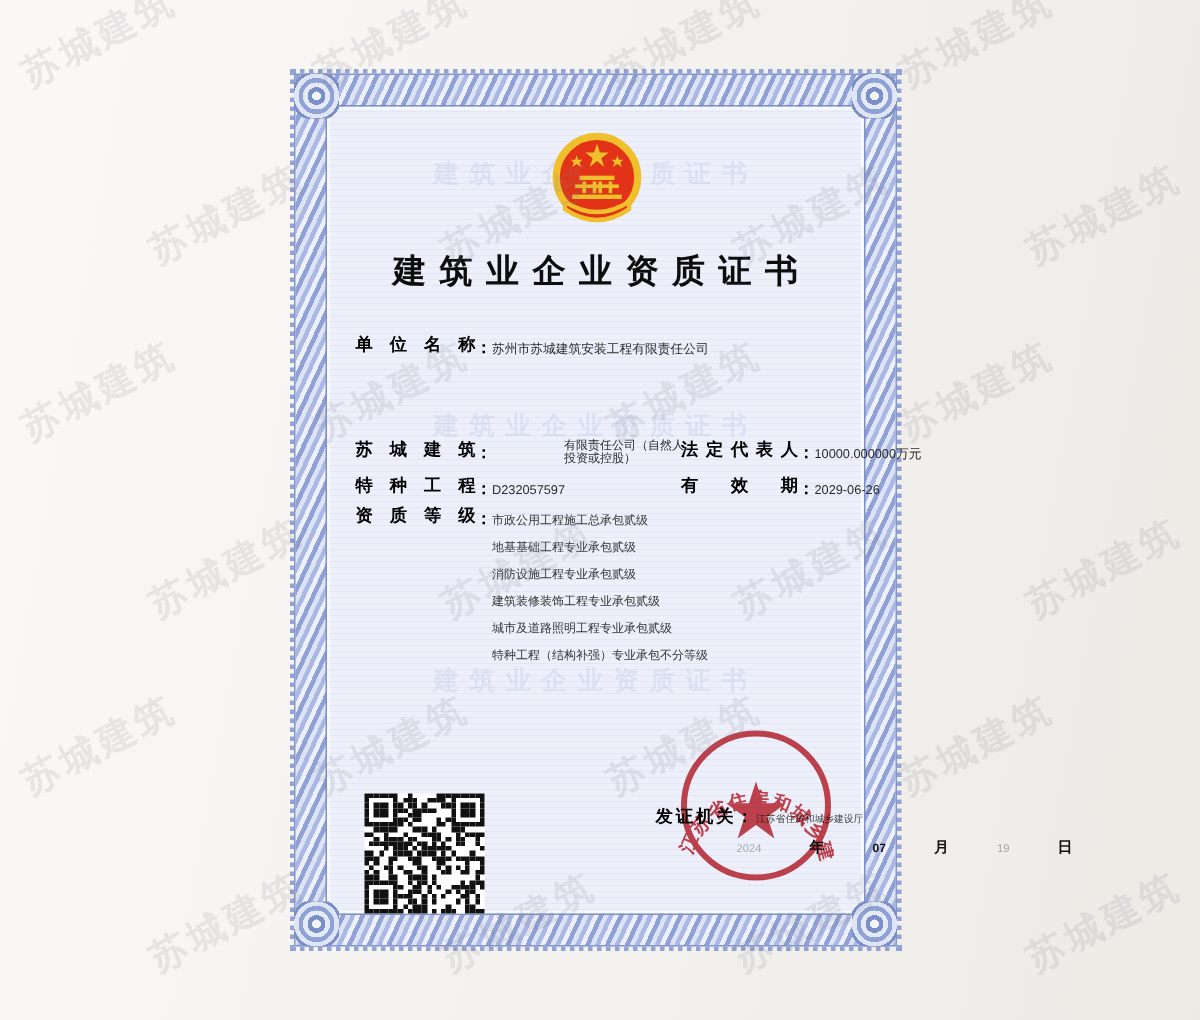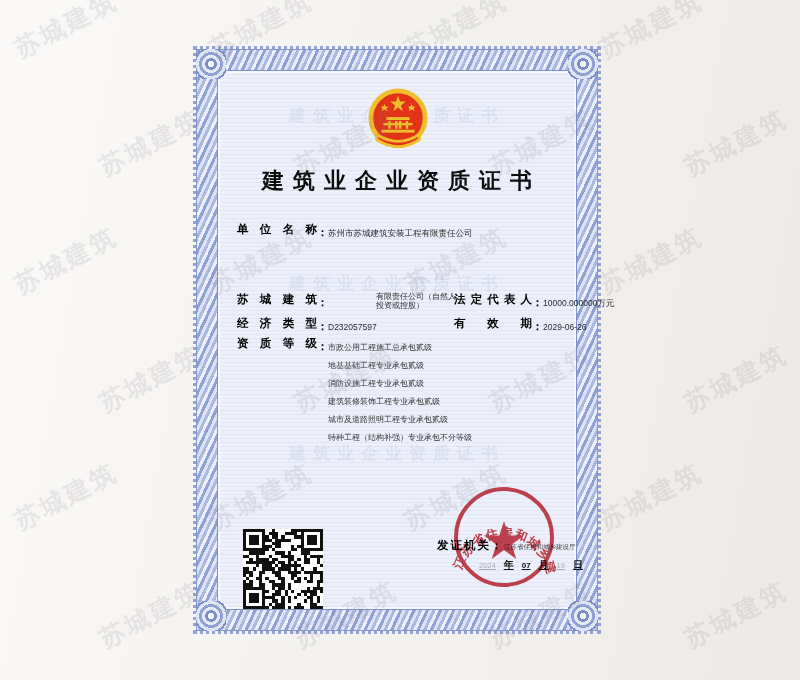--- a/index.html
+++ b/index.html
@@ -70,21 +70,21 @@
   .qr { position:absolute; left:50px; top:483px; width:80px; height:80px; z-index:3;
         display:grid; grid-template-columns:repeat(25,1fr); grid-template-rows:repeat(25,1fr);
         background:#fff; }
   .qr div.on { background:#111; }
   .issuer { position:absolute; left:244px; top:489px; z-index:3; white-space:nowrap; }
   .issuer .lbl3 { font-weight:bold; font-size:11.5px; letter-spacing:2px; color:#000; }
   .issuer .ival { font-size:6.5px; color:#444; margin-left:2px; }
   .dateline { position:absolute; left:282px; top:512px; z-index:3; white-space:nowrap;
               font-weight:bold; font-size:10px; color:#111; }
   .dateline .faint { font-weight:normal; font-size:7.5px; color:#666; opacity:.5; }
-  .dateline span { margin: 0 4px; text-decoration: underline; }
+  .dateline span { margin: 0 16px; }
   .stamp { position:absolute; left:259px; top:439px; width:104px; height:104px; z-index:4;
            mix-blend-mode:multiply; opacity:.9; }
 </style>
 </head>
 <body>
 
 <div class="wm-layer" id="wmLayer">
     <span class="wm" style="left: 10px; top: 8px;">苏城建筑</span>
     <span class="wm" style="left: 205px; top: 8px;">苏城建筑</span>
     <span class="wm" style="left: 400px; top: 8px;">苏城建筑</span>
@@ -148,21 +148,21 @@
 
 
   <div class="row" style="top:246px">
     <span class="lbl">苏城建筑</span><span class="colon">：</span><span class="val wrap">有限责任公司（自然人投资或控股）</span>
     <span class="col2">
       <span class="lbl lbl2">法定代表人</span><span class="colon">：</span><span class="val">10000.000000万元</span>
     </span>
   </div>
 
   <div class="row" style="top:270px">
-    <span class="lbl">经济类型</span><span class="colon">：</span><span class="val">D232057597</span>
+    <span class="lbl">特种工程</span><span class="colon">：</span><span class="val">D232057597</span>
     <span class="col2">
       <span class="lbl lbl2">有效期</span><span class="colon">：</span><span class="val">2029-06-26</span>
     </span>
   </div>
 
   <div class="row" style="top:290px">
     <span class="lbl">资质等级</span><span class="colon">：</span><span class="qlist">
       <span class="qitem">市政公用工程施工总承包贰级</span><br>
       <span class="qitem">地基基础工程专业承包贰级</span><br>
       <span class="qitem">消防设施工程专业承包贰级</span><br>

